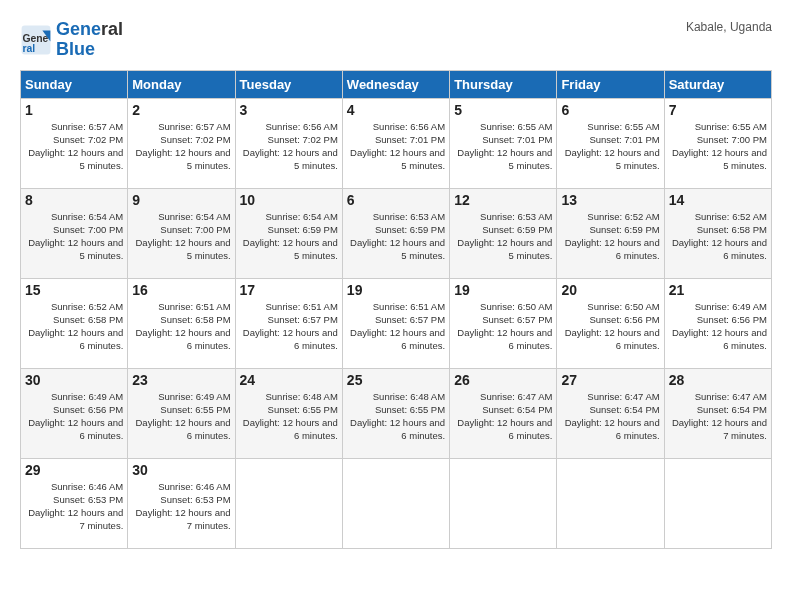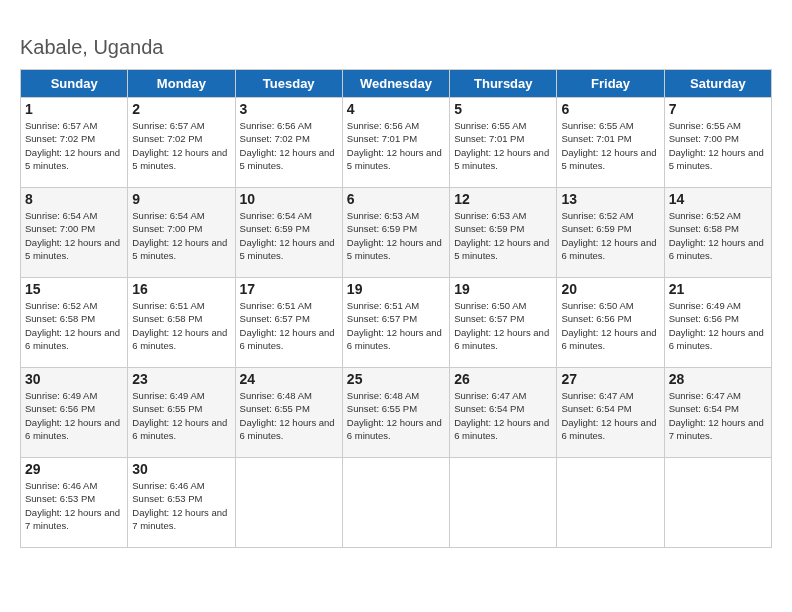--- a/index.html
+++ b/index.html
@@ -36,35 +36,34 @@
     }
     .title-block {
       text-align: right;
     }
     .month-title {
       font-size: 32px;
       font-weight: bold;
       color: #333;
     }
     .location {
-      font-size: 20px;
+      font-size: 12px;
       color: #555;
-      margin-top: 16px;
     }
     table {
       width: 100%;
       border-collapse: collapse;
       font-size: 10px;
     }
     thead tr th {
       background-color: #1a6bb5;
       color: #fff;
       font-size: 13px;
       padding: 6px 4px;
-      text-align: center;
+      text-align: left;
       border: 1px solid #ccc;
     }
     td {
       vertical-align: top;
       border: 1px solid #ccc;
       padding: 3px 4px;
       width: 14.28%;
       min-height: 80px;
       height: 90px;
     }
@@ -72,33 +71,48 @@
       font-size: 14px;
       font-weight: bold;
       color: #222;
       display: block;
       margin-bottom: 2px;
     }
     .day-info {
       color: #333;
       font-size: 9.5px;
       line-height: 1.4;
+      text-align: right;
     }
     tr:nth-child(even) td {
       background-color: #f5f5f5;
     }
     tr:nth-child(odd) td {
       background-color: #fff;
     }
     thead tr th:first-child { border-radius: 0; }
   </style>
 </head>
 <body>
 
 <div class="header">
+  <div class="logo">
+    <svg class="logo-icon" viewBox="0 0 40 40">
+      <rect x="0" y="0" width="40" height="40" fill="white"></rect>
+      <rect x="2" y="2" width="36" height="36" rx="4" fill="#1a6bb5" opacity="0.15"></rect>
+      <text x="3" y="22" font-size="13" font-weight="bold" fill="#333">Gene</text>
+      <text x="3" y="35" font-size="13" font-weight="bold" fill="#1a6bb5">ral</text>
+      <polygon points="28,8 38,8 38,22" fill="#1a6bb5"></polygon>
+    </svg>
+    <div>
+      <div class="logo-text">
+        <span>Gene</span>ral<br><span>Blue</span>
+      </div>
+    </div>
+  </div>
   <div class="title-block">
     <div class="location">Kabale, Uganda</div>
   </div>
 </div>
 
 <table>
   <thead>
     <tr>
       <th>Sunday</th>
       <th>Monday</th>

